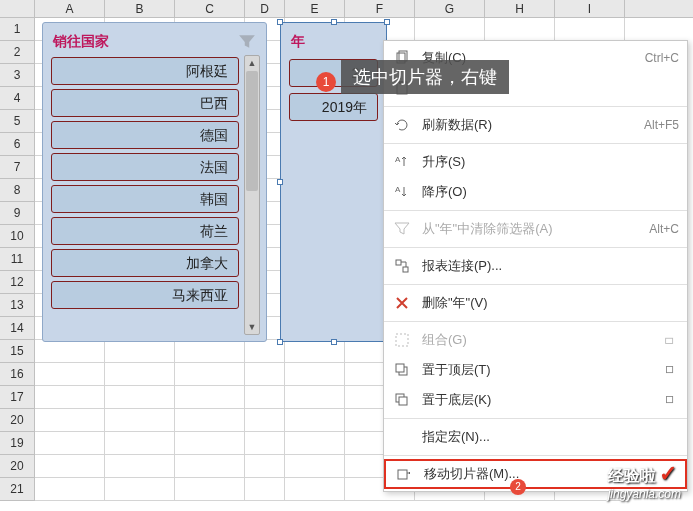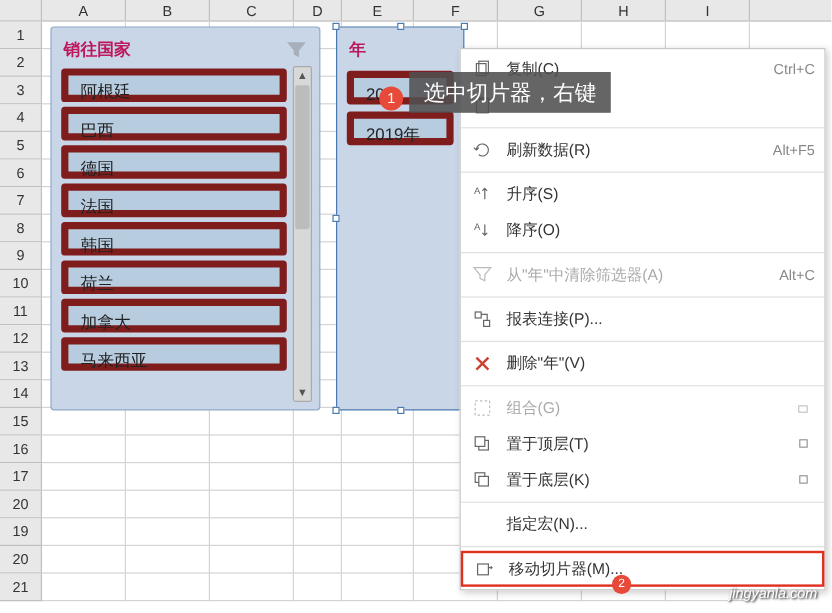--- a/index.html
+++ b/index.html
@@ -15,21 +15,21 @@
   .row-h { width: 35px; background: #e8e8e8; text-align: center; font-size: 12px; color: #333; border-right: 1px solid #c0c0c0; border-bottom: 1px solid #c0c0c0; line-height: 23px; }
   .cell { width: 70px; border-right: 1px solid #d4d4d4; border-bottom: 1px solid #d4d4d4; }
   
   
   .slicer1 { position: absolute; top: 22px; left: 42px; width: 225px; height: 320px; background: #c8d6e8; border: 1px solid #8fa8c8; border-radius: 3px; padding: 6px; }
   .slicer-header { display: flex; justify-content: space-between; align-items: center; height: 26px; padding: 0 4px; }
   .slicer-title { font-size: 14px; font-weight: bold; color: #be185d; }
   .slicer-filter-icon { width: 18px; height: 18px; opacity: 0.4; }
   .slicer-body { display: flex; height: 280px; }
   .slicer-items { flex: 1; display: flex; flex-direction: column; gap: 4px; padding: 2px; }
-  .slicer-item { height: 28px; background: #b8cce0; border: 6px solid #7f1d1d; border-radius: 3px; padding: 0 10px; line-height: 26px; font-size: 14px; color: #222; cursor: pointer; }
+  .slicer-item { height: 28px; background: #b8cce0; border: 1px solid #7f1d1d; border-radius: 3px; padding: 0 10px; line-height: 26px; font-size: 14px; color: #222; cursor: pointer; text-align: right; }
   .slicer-scroll { width: 16px; background: #d8d8d8; border: 1px solid #aaa; border-radius: 2px; margin-left: 3px; position: relative; }
   .scroll-btn { height: 14px; display: flex; align-items: center; justify-content: center; font-size: 9px; color: #555; }
   .scroll-thumb { position: absolute; top: 15px; left: 1px; right: 1px; height: 120px; background: #bcbcbc; border-radius: 2px; }
   
   
   .slicer2 { position: absolute; top: 22px; left: 280px; width: 107px; height: 320px; background: #c8d6e8; border: 1px solid #4a7ab0; border-radius: 2px; padding: 6px; }
   .sel-handle { position: absolute; width: 6px; height: 6px; background: #fff; border: 1px solid #4a7ab0; }
   .h-tl { top: -4px; left: -4px; } .h-tm { top: -4px; left: 50%; margin-left: -3px; } .h-tr { top: -4px; right: -4px; }
   .h-ml { top: 50%; left: -4px; margin-top: -3px; } .h-mr { top: 50%; right: -4px; margin-top: -3px; }
   .h-bl { bottom: -4px; left: -4px; } .h-bm { bottom: -4px; left: 50%; margin-left: -3px; } .h-br { bottom: -4px; right: -4px; }
@@ -517,14 +517,15 @@
           <path d="M11 7h3m-1-1l1 1-1 1" stroke="#666" fill="none"></path>
         </svg>
       </span>
     <span class="ctx-label">移动切片器(M)...</span>
   </div>
 </div>
 
 <div class="badge2">2</div>
 
 <div class="watermark">
+  <div><span class="wm-top">经验啦</span> <span class="wm-check">✓</span></div>
   <div class="wm-bot">jingyanla.com</div>
 </div>
 
 </body></html>

